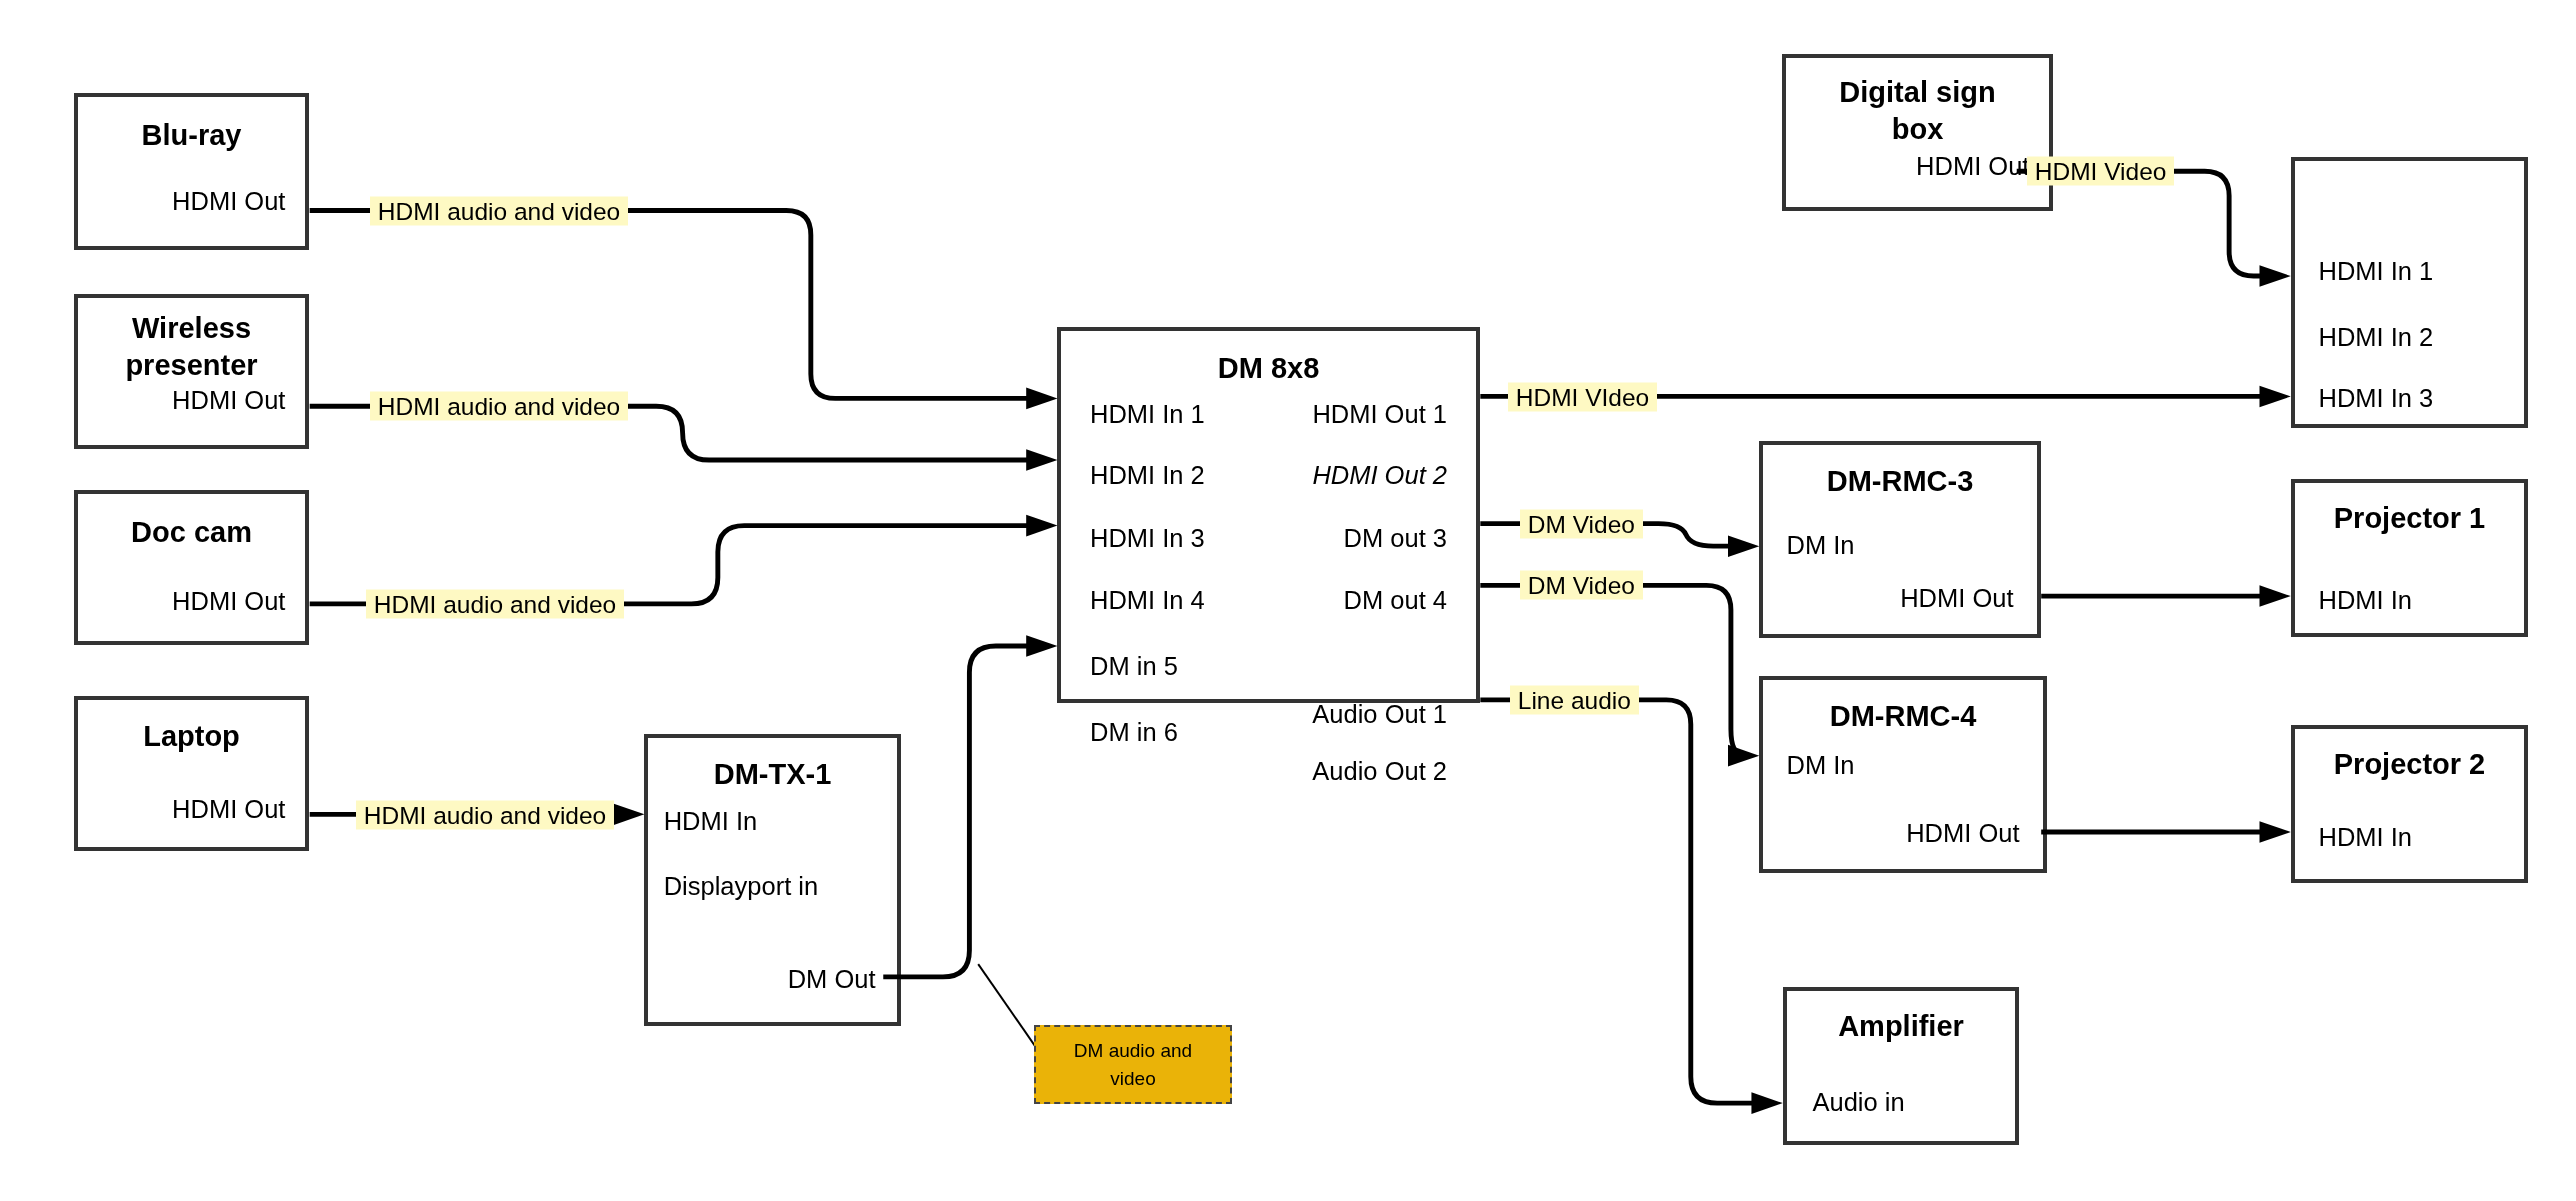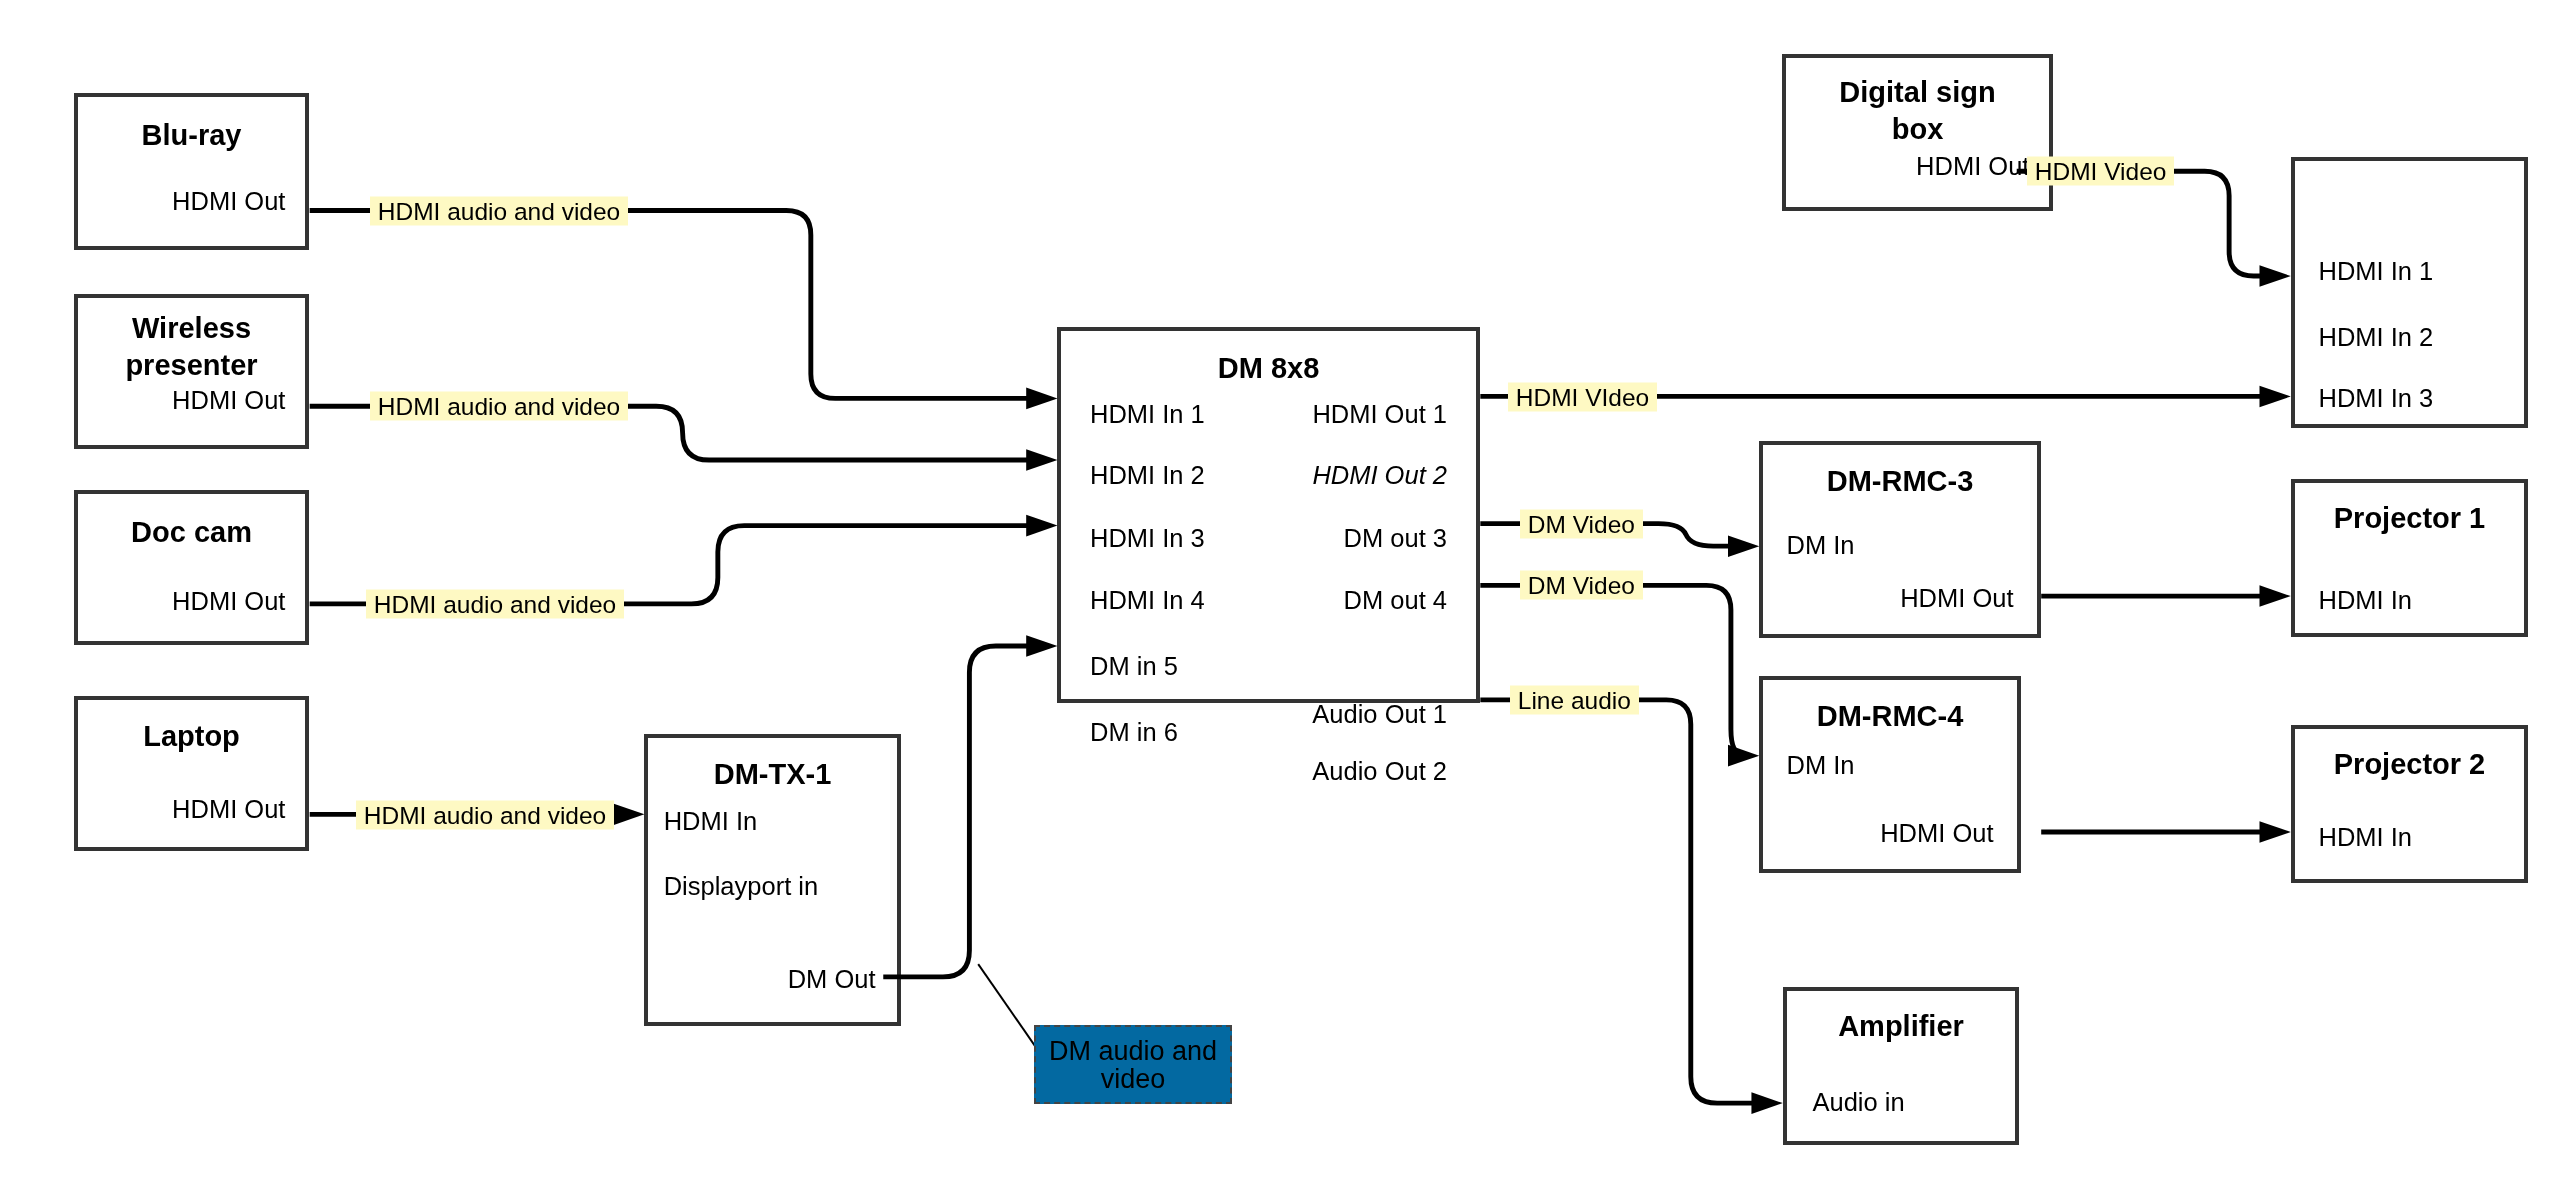--- a/index.html
+++ b/index.html
@@ -22,23 +22,23 @@
   .port.right{text-align:right;}
   .wires{position:absolute;left:0;top:0;z-index:2;pointer-events:none;}
   .wires path{fill:none;stroke:#000000;stroke-width:5;}
   .wires path.thin{stroke-width:2;}
   .wires polygon{fill:#000000;stroke:none;}
   .wlabel{
     position:absolute;z-index:3;background:#fef9c3;padding:0 7.8px;
     font-size:24.5px;line-height:29px;white-space:nowrap;transform:translateY(-50%);
   }
   .annotation{
-    position:absolute;z-index:3;background:#0369a1;
+    position:absolute;z-index:3;background:#eab308;
     border:2px dashed #444444;box-sizing:border-box;
-    font-size:27px;line-height:28px;text-align:center;
+    font-size:19px;line-height:28px;text-align:center;
     display:flex;flex-direction:column;justify-content:center;
   }
 </style>
 </head>
 <body>
 
 <div id="stage">
 
   <div class="node" style="left:74px;top:93px;width:235px;height:157px;">
     <div class="title" style="top:19.6px;">Blu-ray</div>
@@ -104,21 +104,21 @@
     <div class="title" style="top:17.6px;">DM-RMC-3</div>
     <div class="port left" style="left:23.5px;top:86px;">DM In</div>
     <div class="port right" style="right:23.5px;top:139px;">HDMI Out</div>
   </div>
 
   <div class="node" style="left:2291px;top:479px;width:237px;height:158px;">
     <div class="title" style="top:16.6px;">Projector 1</div>
     <div class="port left" style="left:23.5px;top:103px;">HDMI In</div>
   </div>
 
-  <div class="node" style="left:1759px;top:676px;width:262px;height:197px;padding-left:24px;">
+  <div class="node" style="left:1759px;top:676px;width:288px;height:197px;padding-left:24px;">
     <div class="title" style="top:17.6px;">DM-RMC-4</div>
     <div class="port left" style="left:23.5px;top:71px;">DM In</div>
     <div class="port right" style="right:23.5px;top:139px;">HDMI Out</div>
   </div>
 
   <div class="node" style="left:2291px;top:725px;width:237px;height:158px;">
     <div class="title" style="top:16.6px;">Projector 2</div>
     <div class="port left" style="left:23.5px;top:94px;">HDMI In</div>
   </div>
 

